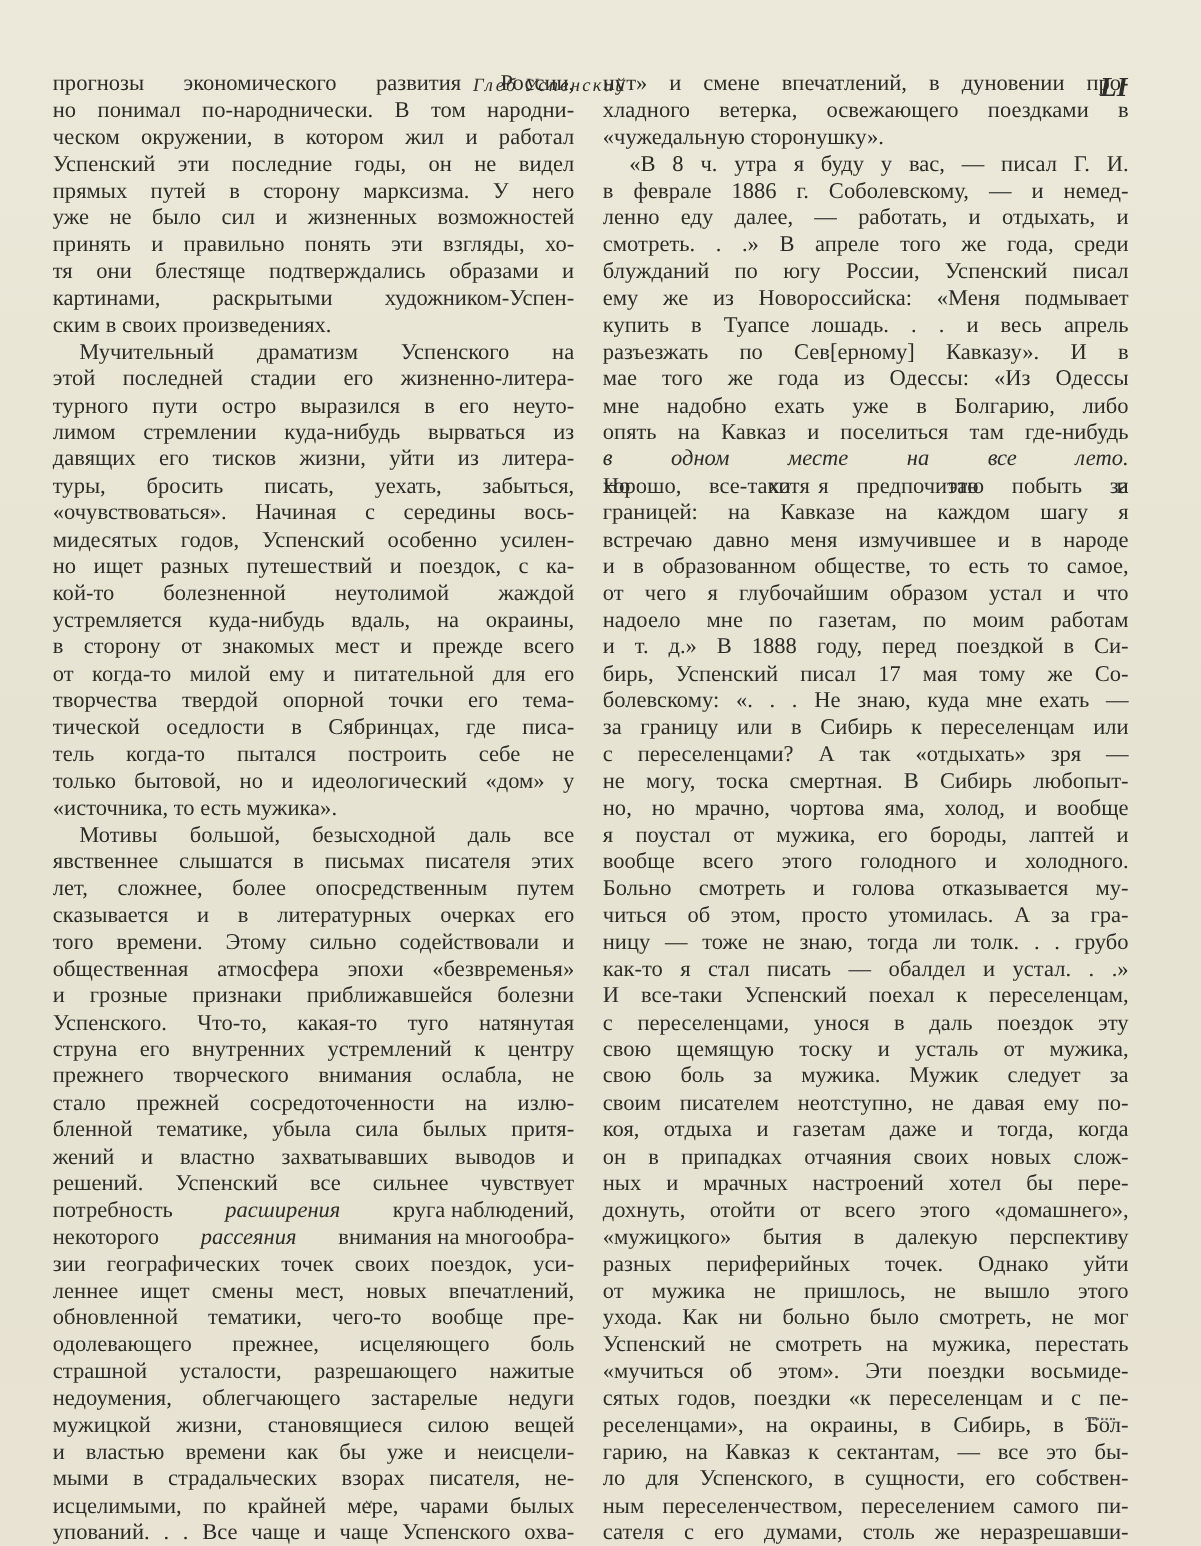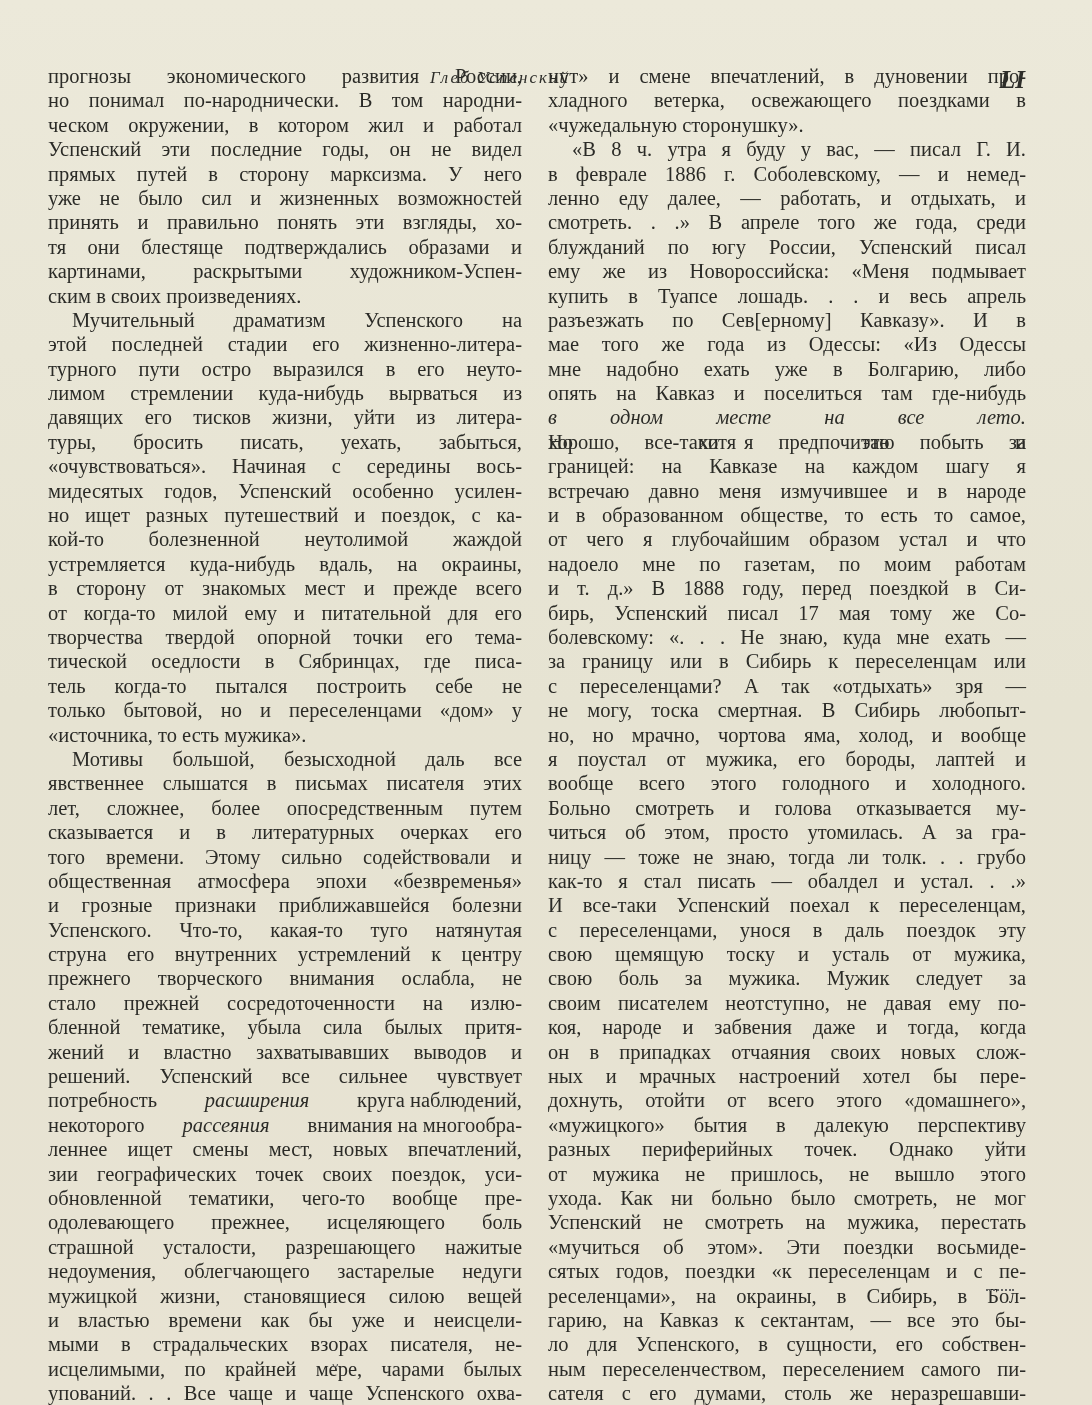--- a/index.html
+++ b/index.html
@@ -77,21 +77,21 @@
   <span class="line">«очувствоваться». Начиная с середины вось-</span>
   <span class="line">мидесятых годов, Успенский особенно усилен-</span>
   <span class="line">но ищет разных путешествий и поездок, с ка-</span>
   <span class="line">кой-то болезненной неутолимой жаждой</span>
   <span class="line">устремляется куда-нибудь вдаль, на окраины,</span>
   <span class="line">в сторону от знакомых мест и прежде всего</span>
   <span class="line">от когда-то милой ему и питательной для его</span>
   <span class="line">творчества твердой опорной точки его тема-</span>
   <span class="line">тической оседлости в Сябринцах, где писа-</span>
   <span class="line">тель когда-то пытался построить себе не</span>
-  <span class="line">только бытовой, но и переселенцами «дом» у</span>
+  <span class="line">только бытовой, но и идеологический «дом» у</span>
   <span class="line last">«источника, то есть мужика».</span>
   <span class="line indent">Мотивы большой, безысходной даль все</span>
   <span class="line">явственнее слышатся в письмах писателя этих</span>
   <span class="line">лет, сложнее, более опосредственным путем</span>
   <span class="line">сказывается и в литературных очерках его</span>
   <span class="line">того времени. Этому сильно содействовали и</span>
   <span class="line">общественная атмосфера эпохи «безвременья»</span>
   <span class="line">и грозные признаки приближавшейся болезни</span>
   <span class="line">Успенского. Что-то, какая-то туго натянутая</span>
   <span class="line">струна его внутренних устремлений к центру</span>
@@ -103,22 +103,22 @@
   <span class="line" style="display:flex;justify-content:space-between;">
     <span>потребность</span>
     <span class="em">расширения</span>
     <span>круга наблюдений,</span>
   </span>
   <span class="line" style="display:flex;justify-content:space-between;">
     <span>некоторого</span>
     <span class="em">рассеяния</span>
     <span>внимания на многообра-</span>
   </span>
+  <span class="line">зии географических точек своих поездок, уси-</span>
   <span class="line">леннее ищет смены мест, новых впечатлений,</span>
-  <span class="line">зии географических точек своих поездок, уси-</span>
   <span class="line">обновленной тематики, чего-то вообще пре-</span>
   <span class="line">одолевающего прежнее, исцеляющего боль</span>
   <span class="line">страшной усталости, разрешающего нажитые</span>
   <span class="line">недоумения, облегчающего застарелые недуги</span>
   <span class="line">мужицкой жизни, становящиеся силою вещей</span>
   <span class="line">и властью времени как бы уже и неисцели-</span>
   <span class="line">мыми в страдальческих взорах писателя, не-</span>
   <span class="line">исцелимыми, по крайней мере, чарами былых</span>
   <span class="line">упований. . . Все чаще и чаще Успенского охва-</span>
 
@@ -160,21 +160,21 @@
   <span class="line">вообще всего этого голодного и холодного.</span>
   <span class="line">Больно смотреть и голова отказывается му-</span>
   <span class="line">читься об этом, просто утомилась. А за гра-</span>
   <span class="line">ницу — тоже не знаю, тогда ли толк. . . грубо</span>
   <span class="line">как-то я стал писать — обалдел и устал. . .»</span>
   <span class="line">И все-таки Успенский поехал к переселенцам,</span>
   <span class="line">с переселенцами, унося в даль поездок эту</span>
   <span class="line">свою щемящую тоску и усталь от мужика,</span>
   <span class="line">свою боль за мужика. Мужик следует за</span>
   <span class="line">своим писателем неотступно, не давая ему по-</span>
-  <span class="line">коя, народе и забвения даже и тогда, когда</span>
+  <span class="line">коя, отдыха и газетам даже и тогда, когда</span>
   <span class="line">он в припадках отчаяния своих новых слож-</span>
   <span class="line">ных и мрачных настроений хотел бы пере-</span>
   <span class="line">дохнуть, отойти от всего этого «домашнего»,</span>
   <span class="line">«мужицкого» бытия в далекую перспективу</span>
   <span class="line">разных периферийных точек. Однако уйти</span>
   <span class="line">от мужика не пришлось, не вышло этого</span>
   <span class="line">ухода. Как ни больно было смотреть, не мог</span>
   <span class="line">Успенский не смотреть на мужика, перестать</span>
   <span class="line">«мучиться об этом». Эти поездки восьмиде-</span>
   <span class="line">сятых годов, поездки «к переселенцам и с пе-</span>

